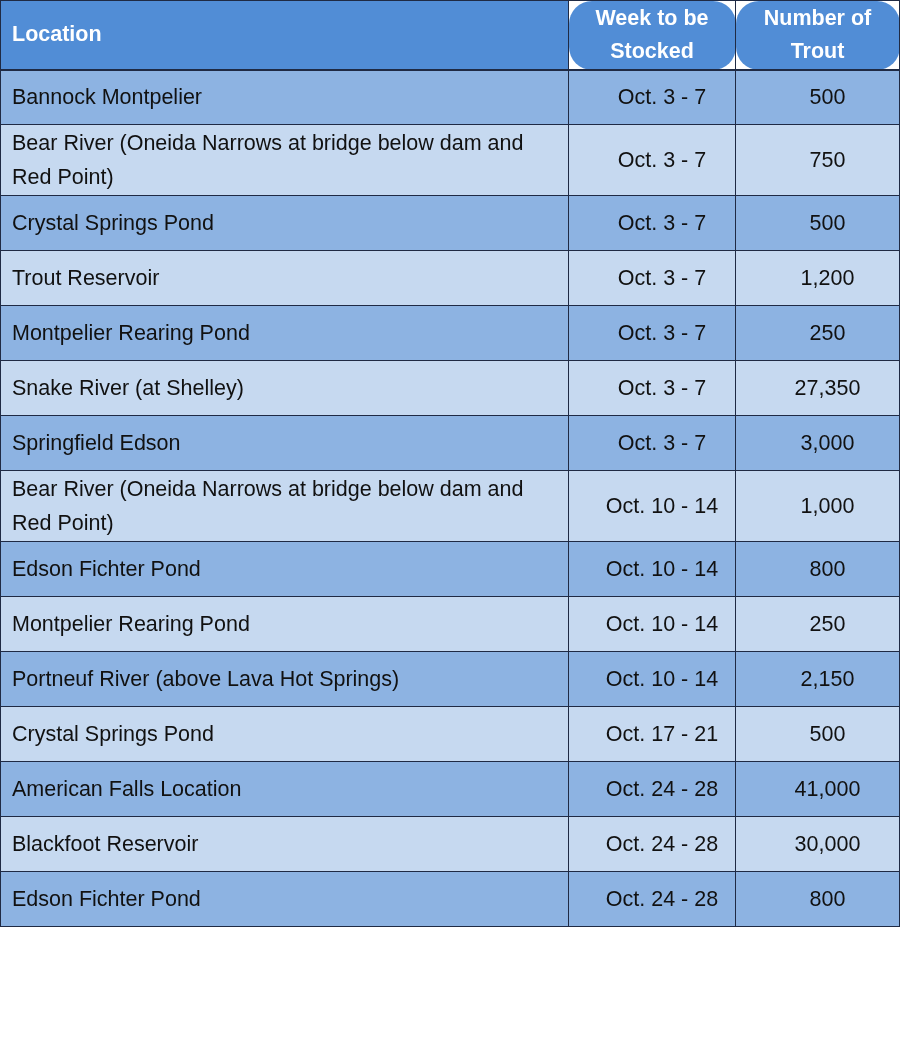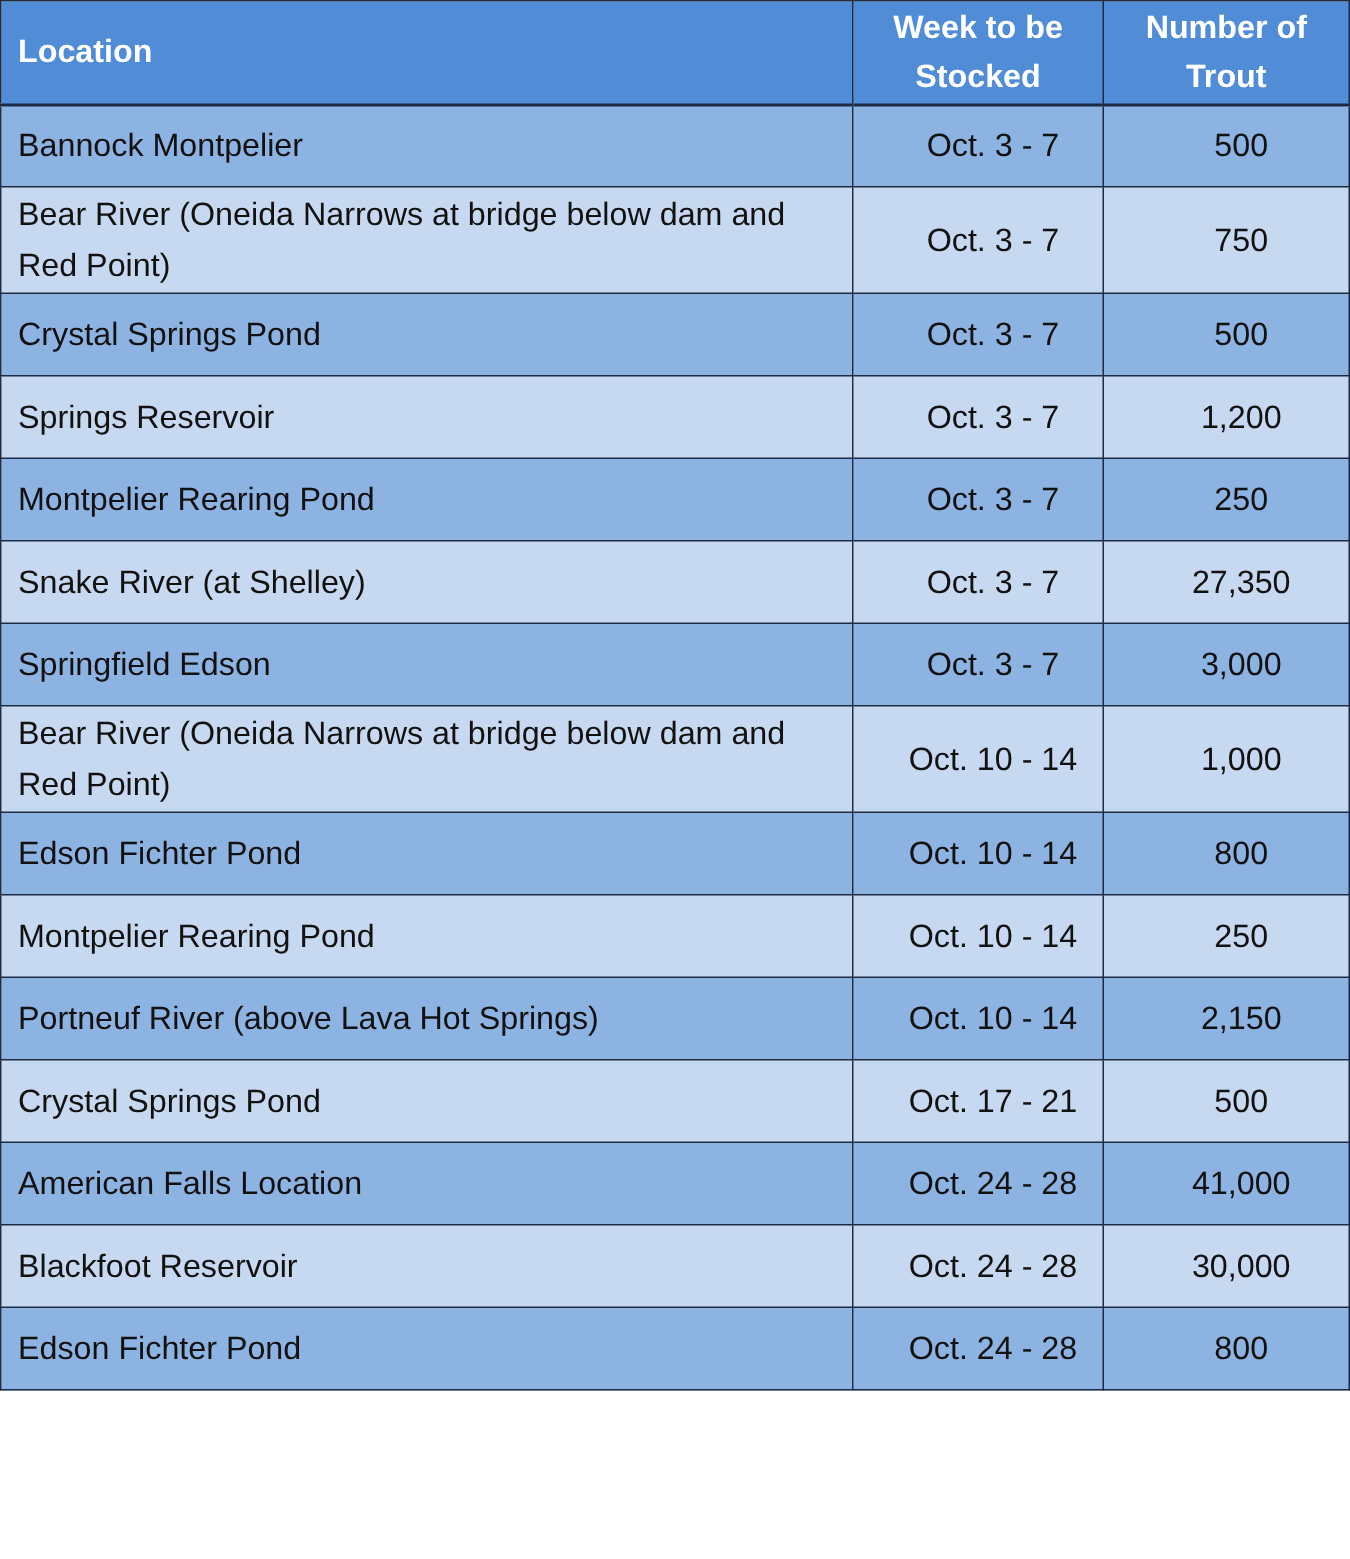--- a/index.html
+++ b/index.html
@@ -31,21 +31,21 @@
     }
     table.stocking thead th {
       background: #518dd6;
       color: #ffffff;
       font-weight: bold;
       height: 69px;
       line-height: 33px;
       border-bottom: 2px solid #1f2a44;
     }
     table.stocking thead th.loc { text-align: left; padding-left: 11px; }
-    table.stocking thead th.ctr { text-align: center; }
+    table.stocking thead th.ctr { text-align: center; border-radius: 23px; }
 
     table.stocking tbody td { height: 55px; padding-left: 20px; }
     table.stocking tbody tr.tall td { height: 71px; }
     table.stocking tbody td.loc { text-align: left; padding-left: 11px; padding-right: 10px; }
     table.stocking tbody td.ctr { text-align: center; }
 
     table.stocking tbody tr:nth-child(odd) td  { background: #8db3e2; }
     table.stocking tbody tr:nth-child(even) td { background: #c6d9f0; }
   </style>
 </head>
@@ -74,21 +74,21 @@
       <td class="loc">Bear River (Oneida Narrows at bridge below dam and Red Point)</td>
       <td class="ctr">Oct. 3 - 7</td>
       <td class="ctr">750</td>
     </tr>
     <tr>
       <td class="loc">Crystal Springs Pond</td>
       <td class="ctr">Oct. 3 - 7</td>
       <td class="ctr">500</td>
     </tr>
     <tr>
-      <td class="loc">Springs Reservoir</td>
+      <td class="loc">Trout Reservoir</td>
       <td class="ctr">Oct. 3 - 7</td>
       <td class="ctr">1,200</td>
     </tr>
     <tr>
       <td class="loc">Montpelier Rearing Pond</td>
       <td class="ctr">Oct. 3 - 7</td>
       <td class="ctr">250</td>
     </tr>
     <tr>
       <td class="loc">Snake River (at Shelley)</td>

